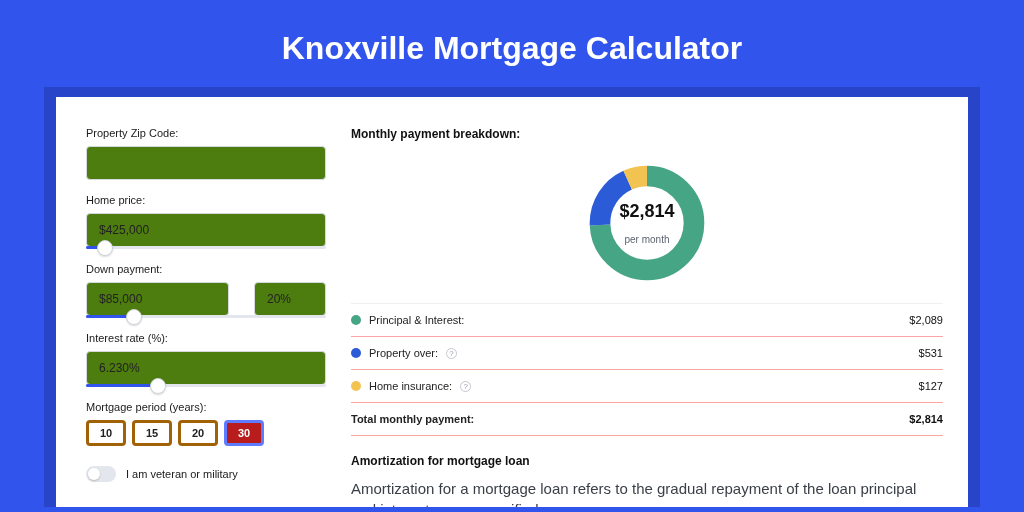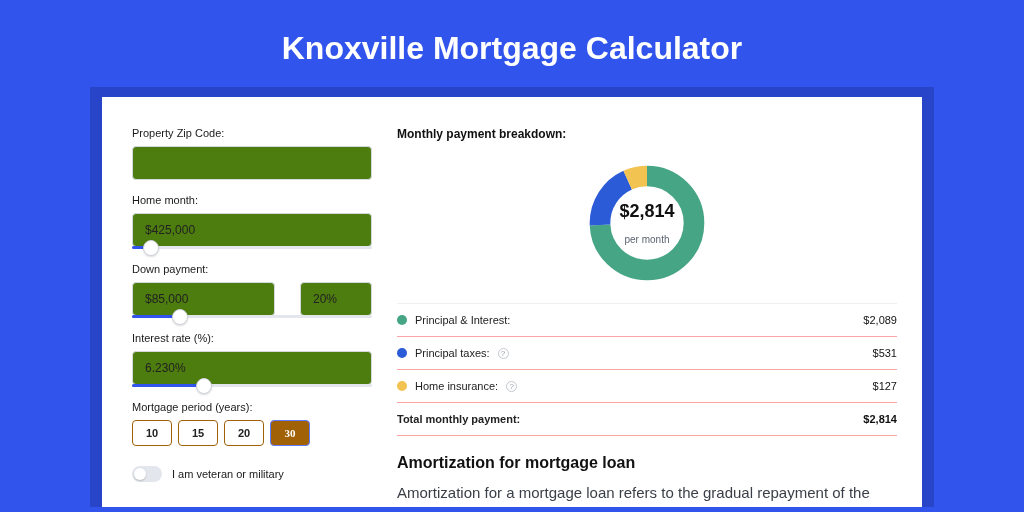--- a/index.html
+++ b/index.html
@@ -4,21 +4,21 @@
 <style>
 * { box-sizing: border-box; margin: 0; padding: 0; }
 body {
   font-family: -apple-system, BlinkMacSystemFont, "Segoe UI", Arial, sans-serif;
   background: #3154ed;
   width: 1024px;
   height: 512px;
   overflow: hidden;
 }
 .outer {
-  padding: 0 90px;
+  padding: 0 44px;
 }
 .title {
   color: #fff;
   font-size: 32px;
   font-weight: 700;
   text-align: center;
   padding: 30px 0 20px;
 }
 .shadow-strip {
   background: #2844c9;
@@ -74,33 +74,32 @@
   box-shadow: 0 1px 2px rgba(0,0,0,0.15);
 }
 
 .dp-row { display: flex; gap: 25px; }
 .dp-row .input-box:first-child { flex: 1; }
 .dp-row .input-box:last-child { width: 72px; }
 
 .period-row { display: flex; gap: 6px; }
 .period-btn {
   width: 40px; height: 26px;
-  border: 1px solid #a16207;
+  border: 3px solid #a16207;
   background: #fff;
   border-radius: 4px;
   font-size: 11px;
   color: #222;
   font-weight: 600;
   display: flex; align-items: center; justify-content: center;
 }
 .period-btn.active {
-  background: #a16207;
+  background: #b91c1c;
   border-color: #5f7bff;
   color: #fff;
-  font-family: Liberation Serif, serif;
 }
 
 .toggle-row { display: flex; align-items: center; gap: 10px; margin-top: 20px; }
 .toggle {
   width: 30px; height: 16px;
   background: #e3e6ec;
   border-radius: 10px;
   position: relative;
 }
 .toggle::after {
@@ -152,40 +151,40 @@
   font-size: 8px;
   color: #9aa0aa;
   display: inline-flex;
   align-items: center;
   justify-content: center;
 }
 .legend-val { margin-left: auto; color: #111; font-weight: 500; }
 .legend-row.total .legend-val { font-weight: 700; }
 
 .amort { margin-top: 18px; }
-.amort-title { font-size: 16px; font-weight: 700; color: #111; margin-bottom: 10px; }
+.amort-title { font-size: 12px; font-weight: 700; color: #111; margin-bottom: 10px; }
 .amort-text { font-size: 15px; color: #3a3f47; line-height: 1.4; }
 </style>
 </head>
 <body>
 
 <div class="outer">
   <h1 class="title">Knoxville Mortgage Calculator</h1>
   <div class="shadow-strip">
     <div class="panel">
 
       <div class="left-col">
 
         <div class="field">
           <div class="field-label">Property Zip Code:</div>
           <input class="input-box" value="" style="">
         </div>
 
         <div class="field">
-          <div class="field-label">Home month:</div>
+          <div class="field-label">Home price:</div>
           <input class="input-box" value="$425,000" style="">
           <div class="slider-track">
             <div class="slider-fill" style="width:8%"></div>
             <div class="slider-thumb" style="left:8%"></div>
           </div>
         </div>
 
         <div class="field">
           <div class="field-label">Down payment:</div>
           <div class="dp-row">
@@ -242,21 +241,21 @@
         </div>
 
         <div class="legend">
           <div class="legend-row">
             <span class="dot" style="background:#46a584"></span>
             <span class="legend-label">Principal &amp; Interest:</span>
             <span class="legend-val">$2,089</span>
           </div>
           <div class="legend-row">
             <span class="dot" style="background:#2b5bd7"></span>
-            <span class="legend-label">Principal taxes:</span>
+            <span class="legend-label">Property over:</span>
             <span class="info-icon">?</span>
             <span class="legend-val">$531</span>
           </div>
           <div class="legend-row">
             <span class="dot" style="background:#f3c352"></span>
             <span class="legend-label">Home insurance:</span>
             <span class="info-icon">?</span>
             <span class="legend-val">$127</span>
           </div>
           <div class="legend-row total">

